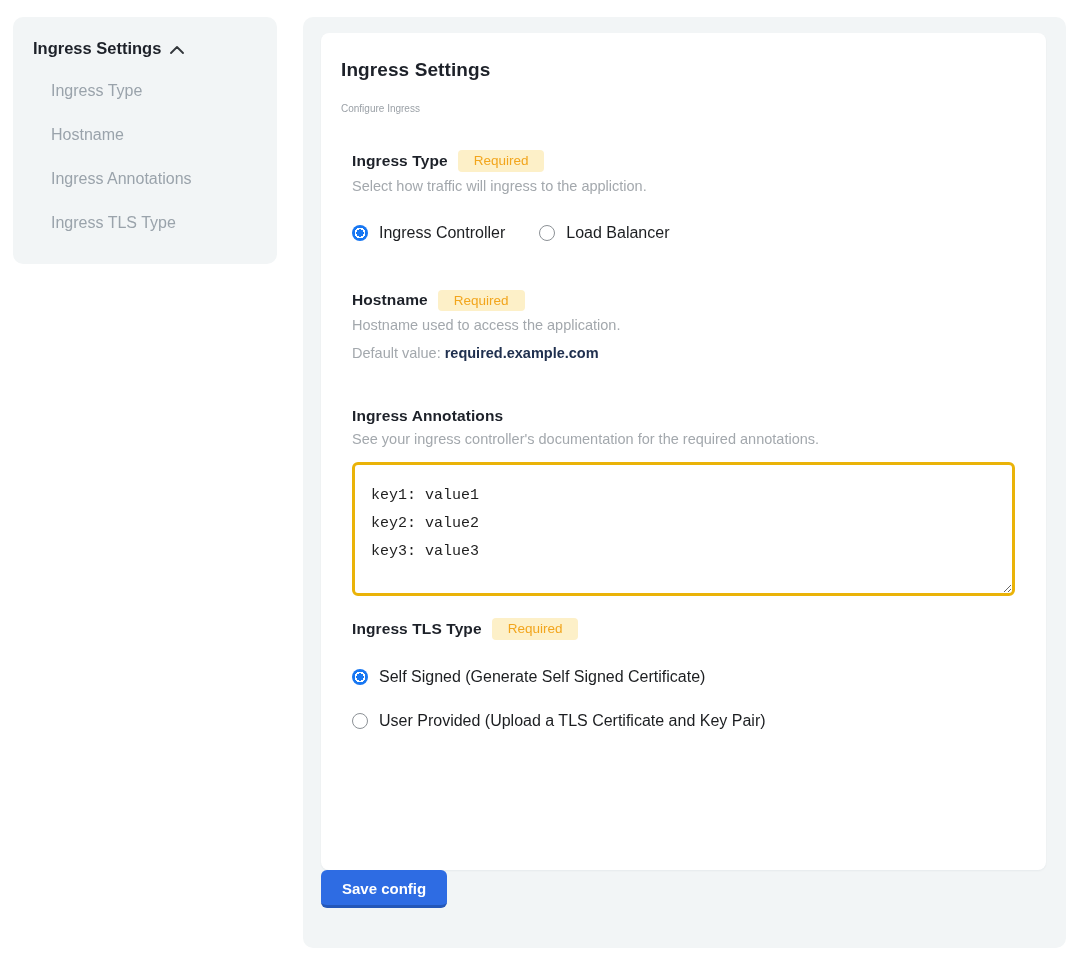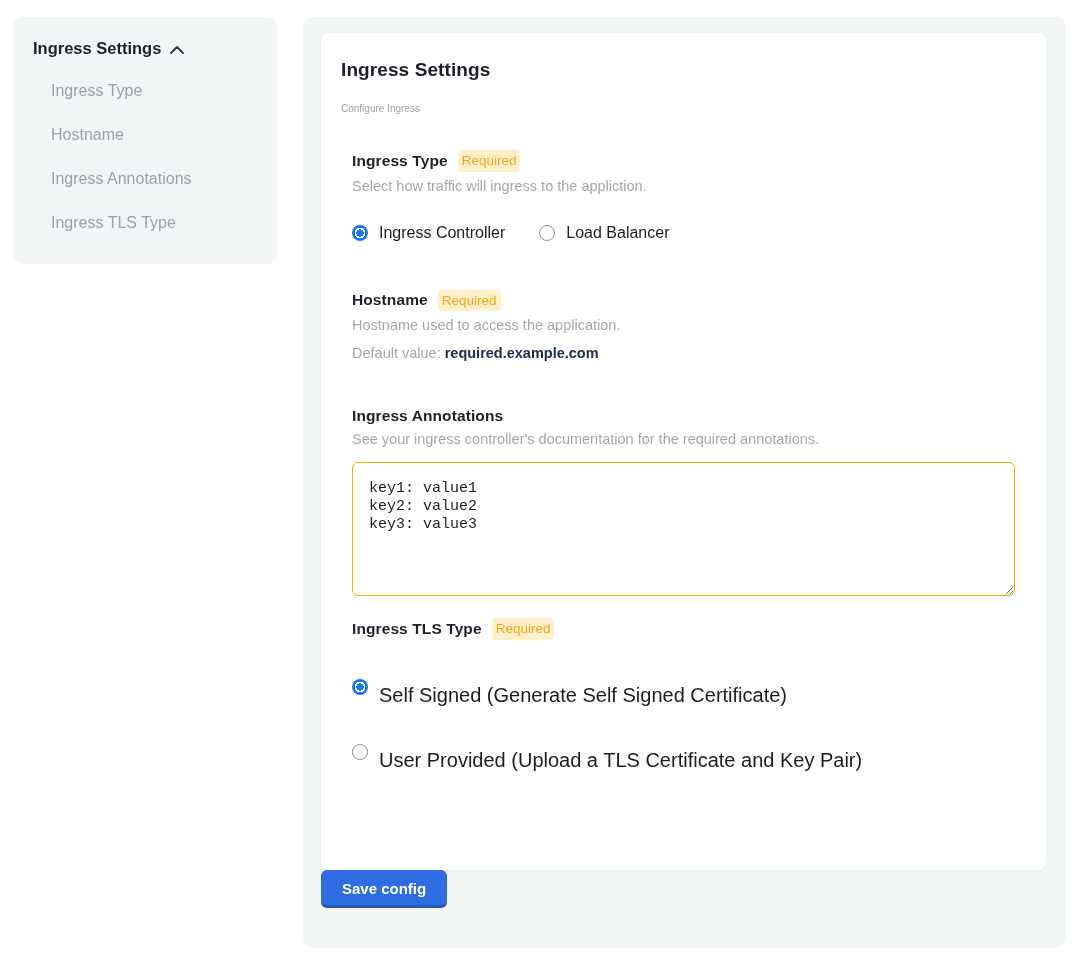--- a/index.html
+++ b/index.html
@@ -69,21 +69,21 @@
     display: flex; align-items: center; gap: 10px;
   }
   .field-label {
     font-size: 15.5px; font-weight: bold; color: #1d2129;
     letter-spacing: 0.1px;
   }
   .required-badge {
     background: #fdf0c8;
     color: #f2a51c;
     font-size: 13.5px;
-    padding: 4px 4px;
+    padding: 4px 16px;
     border-radius: 4px;
     line-height: 1;
   }
   .field-desc {
     margin-top: 6px;
     font-size: 14.5px; color: #a3a8ad;
   }
 
   .section-ingress-type { margin-top: 36px; }
   .radio-row {
@@ -128,36 +128,36 @@
   .default-hint {
     margin-top: 12px;
     font-size: 14.5px; color: #a3a8ad;
   }
   .default-hint b { color: #20304f; font-weight: bold; }
 
   .section-annotations { margin-top: 46px; }
   .annotations-textarea {
     margin-top: 15px;
     width: 663px; height: 134px;
-    border: 1px solid #eab308;
+    border: 3px solid #eab308;
     border-radius: 6px;
     padding: 17px 16px;
     font-family: "Liberation Mono", monospace;
-    font-size: 15px; line-height: 18px;
+    font-size: 15px; line-height: 28px;
     color: #1f1f1f;
     background: #ffffff;
     resize: both;
     outline: none;
     display: block;
   }
 
   .section-tls { margin-top: 22px; }
   .tls-options { margin-top: 28px; }
   .tls-options .radio-option { display: flex; margin-bottom: 26px; }
-  .tls-options .radio-label { font-size: 20px; margin-top: 16px; }
+  .tls-options .radio-label { font-size: 16px; }
 
   .save-button {
     display: inline-block;
     background: #2e6ce3;
     border: none;
     border-bottom: 3px solid #2457b8;
     border-radius: 6px;
     color: #ffffff;
     font-family: "Liberation Sans", sans-serif;
     font-size: 15px; font-weight: bold;

